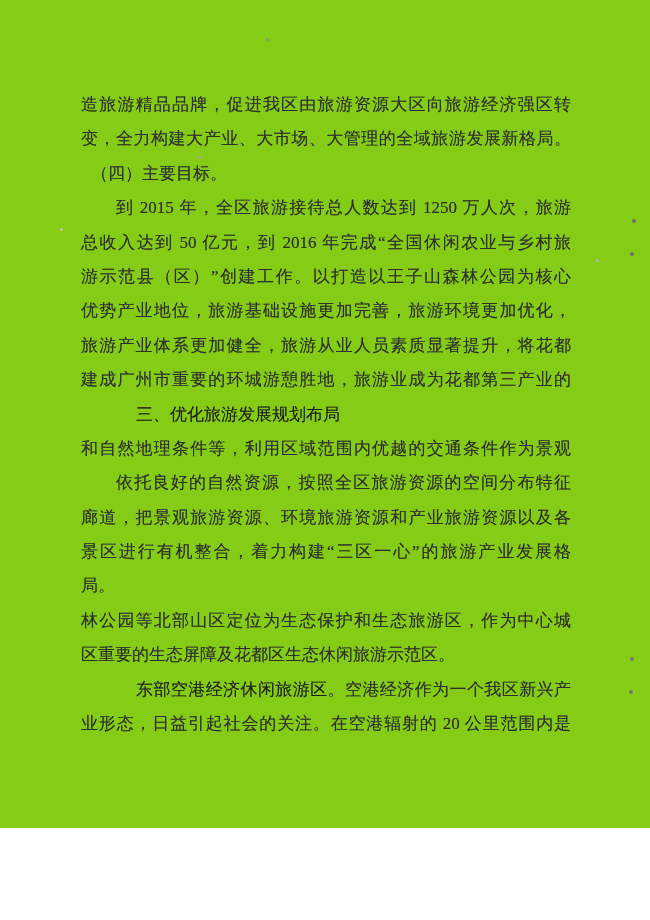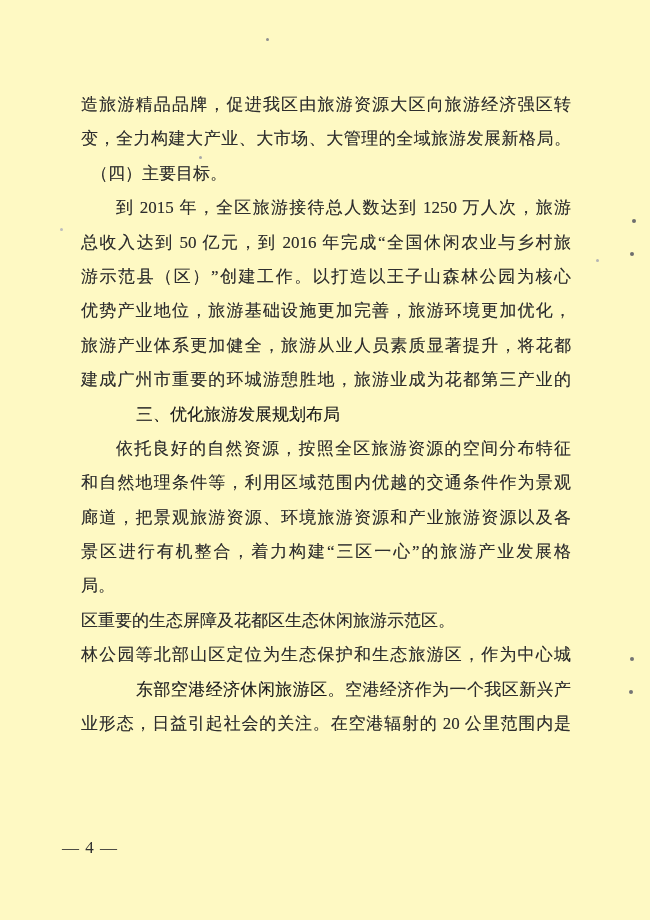--- a/index.html
+++ b/index.html
@@ -3,22 +3,22 @@
 <meta charset="utf-8">
 <style>
   html, body {
     margin: 0;
     padding: 0;
     background: #ffffff;
   }
   .page {
     position: relative;
     width: 650px;
-    height: 920px;
-    background: #fef9c3;
+    height: 828px;
+    background: #84cc16;
     overflow: hidden;
     font-family: "Liberation Serif", "DejaVu Serif", serif;
     color: #2e2e2e;
   }
   .content {
     position: absolute;
     left: 81px;
     top: 88px;
     width: 490px;
   }
@@ -63,27 +63,27 @@
       <div class="line justify"><span class="seg-normal">造旅游精品品牌，促进我区由旅游资源大区向旅游经济强区转</span></div>
       <div class="line justify"><span class="seg-normal">变，全力构建大产业、大市场、大管理的全域旅游发展新格局。</span></div>
       <div class="line indent-half"><span class="seg-normal">（四）主要目标。</span></div>
       <div class="line justify indent"><span class="seg-normal">到 2015 年，全区旅游接待总人数达到 1250 万人次，旅游</span></div>
       <div class="line justify"><span class="seg-normal">总收入达到 50 亿元，到 2016 年完成“全国休闲农业与乡村旅</span></div>
       <div class="line justify"><span class="seg-normal">游示范县（区）”创建工作。以打造以王子山森林公园为核心</span></div>
       <div class="line justify"><span class="seg-normal">优势产业地位，旅游基础设施更加完善，旅游环境更加优化，</span></div>
       <div class="line justify"><span class="seg-normal">旅游产业体系更加健全，旅游从业人员素质显著提升，将花都</span></div>
       <div class="line justify"><span class="seg-normal">建成广州市重要的环城游憩胜地，旅游业成为花都第三产业的</span></div>
       <div class="line indent"><span class="seg-bold">三、优化旅游发展规划布局</span></div>
+      <div class="line justify"><span class="seg-normal">和自然地理条件等，利用区域范围内优越的交通条件作为景观</span></div>
       <div class="line justify indent"><span class="seg-normal">依托良好的自然资源，按照全区旅游资源的空间分布特征</span></div>
-      <div class="line justify"><span class="seg-normal">和自然地理条件等，利用区域范围内优越的交通条件作为景观</span></div>
       <div class="line justify"><span class="seg-normal">廊道，把景观旅游资源、环境旅游资源和产业旅游资源以及各</span></div>
       <div class="line justify"><span class="seg-normal">景区进行有机整合，着力构建“三区一心”的旅游产业发展格</span></div>
       <div class="line"><span class="seg-normal">局。</span></div>
+      <div class="line justify"><span class="seg-normal">林公园等北部山区定位为生态保护和生态旅游区，作为中心城</span></div>
       <div class="line"><span class="seg-normal">区重要的生态屏障及花都区生态休闲旅游示范区。</span></div>
-      <div class="line justify"><span class="seg-normal">林公园等北部山区定位为生态保护和生态旅游区，作为中心城</span></div>
       <div class="line justify indent"><span class="seg-bold">东部空港经济休闲旅游区。</span><span class="seg-normal">空港经济作为一个我区新兴产</span></div>
       <div class="line justify"><span class="seg-normal">业形态，日益引起社会的关注。在空港辐射的 20 公里范围内是</span></div>
     </div>
   <div class="footer">— 4 —</div>
   <div id="noise-layer">
       <div class="speck" style="left: 266px; top: 38px; width: 3px; height: 3px; background: rgb(143, 143, 143);"></div>
       <div class="speck" style="left: 199px; top: 156px; width: 3px; height: 3px; background: rgb(168, 168, 168);"></div>
       <div class="speck" style="left: 632px; top: 219px; width: 4px; height: 4px; background: rgb(110, 110, 110);"></div>
       <div class="speck" style="left: 630px; top: 252px; width: 4px; height: 4px; background: rgb(110, 110, 110);"></div>
       <div class="speck" style="left: 596px; top: 259px; width: 3px; height: 3px; background: rgb(181, 181, 181);"></div>

